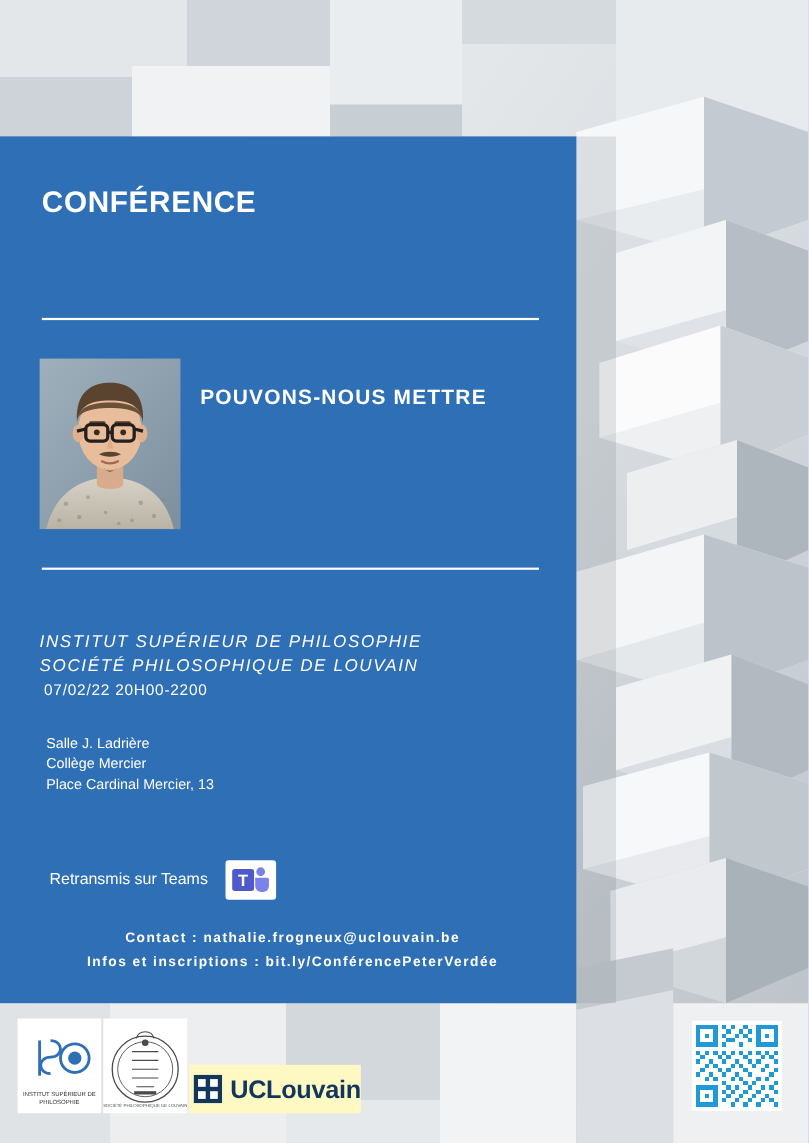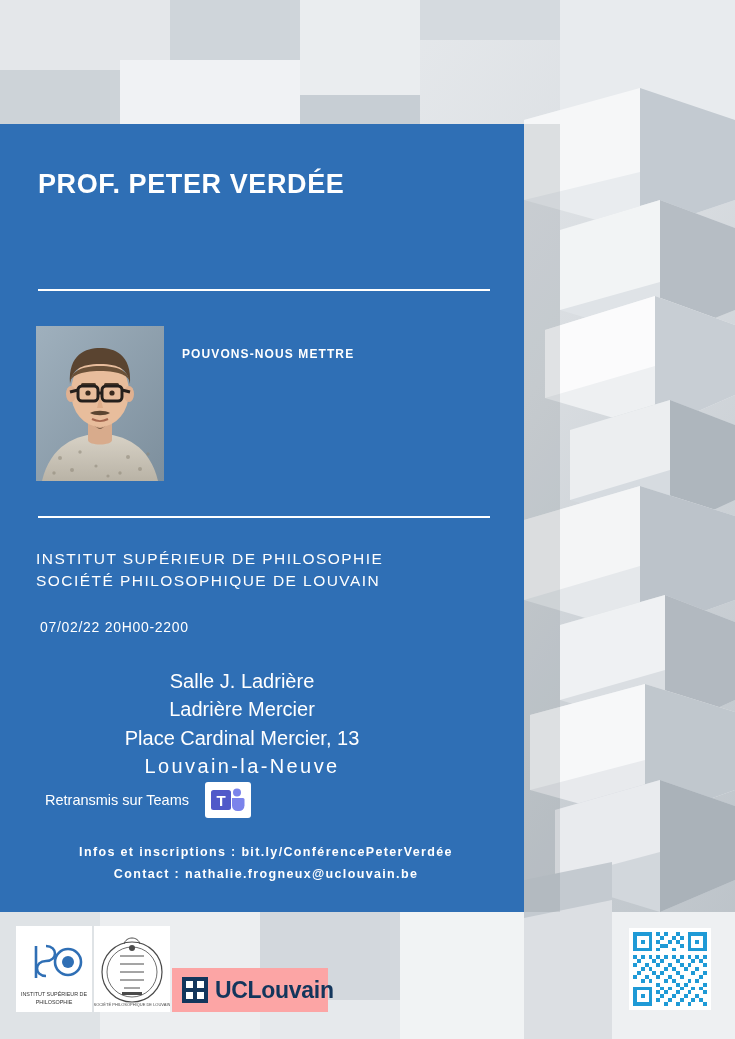--- a/index.html
+++ b/index.html
@@ -61,32 +61,33 @@
     background: #8fa0ae;
   }
   #portrait svg { display: block; width: 100%; height: 100%; }
 
   #question {
     position: absolute;
     left: 182px; top: 218px;
     width: 330px;
   }
   .q-line {
-    font-size: 12px;
+    font-size: 19px;
     font-weight: bold;
     letter-spacing: 1.1px;
     line-height: 2.15;
     text-transform: uppercase;
     white-space: nowrap;
   }
 
   #orgs {
     position: absolute;
-    left: 36px; top: 424px;
+    left: 36px; top: 449px;
     width: 470px;
+    font-style: italic;
   }
   .org-line {
     font-size: 15.5px;
     letter-spacing: 1.45px;
     line-height: 1.45;
     text-transform: uppercase;
     white-space: nowrap;
   }
 
   #datetime {
@@ -96,24 +97,23 @@
     letter-spacing: 0.7px;
     white-space: nowrap;
   }
 
   #venue {
     position: absolute;
     left: 42px; top: 543px;
     width: 400px;
   }
   .venue-line {
-    font-size: 20px;
+    font-size: 13px;
     line-height: 1.42;
     white-space: nowrap;
-    text-align: center;
   }
   .venue-line.spaced { letter-spacing: 2.4px; }
 
   #teams-row {
     position: absolute;
     left: 45px; top: 658px;
     display: flex;
     align-items: center;
     gap: 16px;
   }
@@ -157,22 +157,22 @@
     left: 94px; top: 926px;
     width: 76px; height: 86px;
     background: #ffffff;
   }
   #logo-spl svg { display: block; }
 
   #logo-uclouvain {
     position: absolute;
     left: 172px; top: 968px;
     width: 156px; height: 44px;
-    background: #fca5a5;
-    display: flex; align-items: center;
+    background: #fef9c3;
+    display: flex; align-items: center; justify-content: flex-end;
   }
   #ucl-mark {
     width: 26px; height: 26px;
     margin-left: 10px; margin-right: 7px;
     flex: none;
   }
   #ucl-text {
     font-size: 23px;
     font-weight: bold;
     color: #13365c;
@@ -264,21 +264,21 @@
 
       <g opacity="0.18">
         <polygon points="524,124 560,124 560,912 524,912" fill="#6a737c"></polygon>
       </g>
     </svg>
   </div>
 
   <div id="blue-panel">
 
     <div class="title-block">
-      <div class="title-line">PROF. PETER VERDÉE</div>
+      <div class="title-line">CONFÉRENCE</div>
     </div>
 
     <div class="rule" id="rule-top"></div>
 
     <div id="portrait">
       <svg viewBox="0 0 128 155" xmlns="http://www.w3.org/2000/svg">
         <defs>
           <linearGradient id="bgP" x1="0" y1="0" x2="1" y2="1">
             <stop offset="0%" stop-color="#9fb0bd"></stop>
             <stop offset="100%" stop-color="#7d8f9d"></stop>
@@ -347,40 +347,39 @@
 
     <div id="orgs">
       <div class="org-line">INSTITUT SUPÉRIEUR DE PHILOSOPHIE</div>
       <div class="org-line">SOCIÉTÉ PHILOSOPHIQUE DE LOUVAIN</div>
     </div>
 
     <div id="datetime">07/02/22  20H00-2200</div>
 
     <div id="venue">
       <div class="venue-line">Salle J. Ladrière</div>
-      <div class="venue-line">Ladrière Mercier</div>
+      <div class="venue-line">Collège Mercier</div>
       <div class="venue-line">Place Cardinal Mercier, 13</div>
-      <div class="venue-line spaced">Louvain-la-Neuve</div>
     </div>
 
     <div id="teams-row">
       <div id="teams-label">Retransmis sur Teams</div>
       <div id="teams-icon">
         <svg width="34" height="26" viewBox="0 0 34 26" xmlns="http://www.w3.org/2000/svg">
           <rect x="0" y="3" width="20" height="20" rx="2.5" fill="#5059c9"></rect>
           <text x="10" y="18.5" font-family="Liberation Sans, sans-serif" font-size="15" font-weight="bold" fill="#ffffff" text-anchor="middle">T</text>
           <circle cx="26" cy="5.5" r="4" fill="#7b83eb"></circle>
           <path d="M21 11 h11 a1.5 1.5 0 0 1 1.5 1.5 v6 a5.5 5.5 0 0 1 -5.5 5.5 h-1.5 a5.5 5.5 0 0 1 -5.5 -5.5 z" fill="#7b83eb"></path>
         </svg>
       </div>
     </div>
 
     <div id="contact">
+      <div class="contact-line">Contact : nathalie.frogneux@uclouvain.be</div>
       <div class="contact-line">Infos et inscriptions : bit.ly/ConférencePeterVerdée</div>
-      <div class="contact-line">Contact : nathalie.frogneux@uclouvain.be</div>
     </div>
   </div>
 
   <div id="logo-isp">
     <svg width="76" height="86" viewBox="0 0 76 86" xmlns="http://www.w3.org/2000/svg">
       <rect width="76" height="86" fill="#ffffff"></rect>
       <g fill="none" stroke="#2f6fb5" stroke-width="2.6">
         <path d="M20 20 v32"></path>
         <path d="M30 20 c12 0 12 15 0 15 c-12 0 -12 15 0 15"></path>
         <circle cx="52" cy="36" r="13"></circle>

